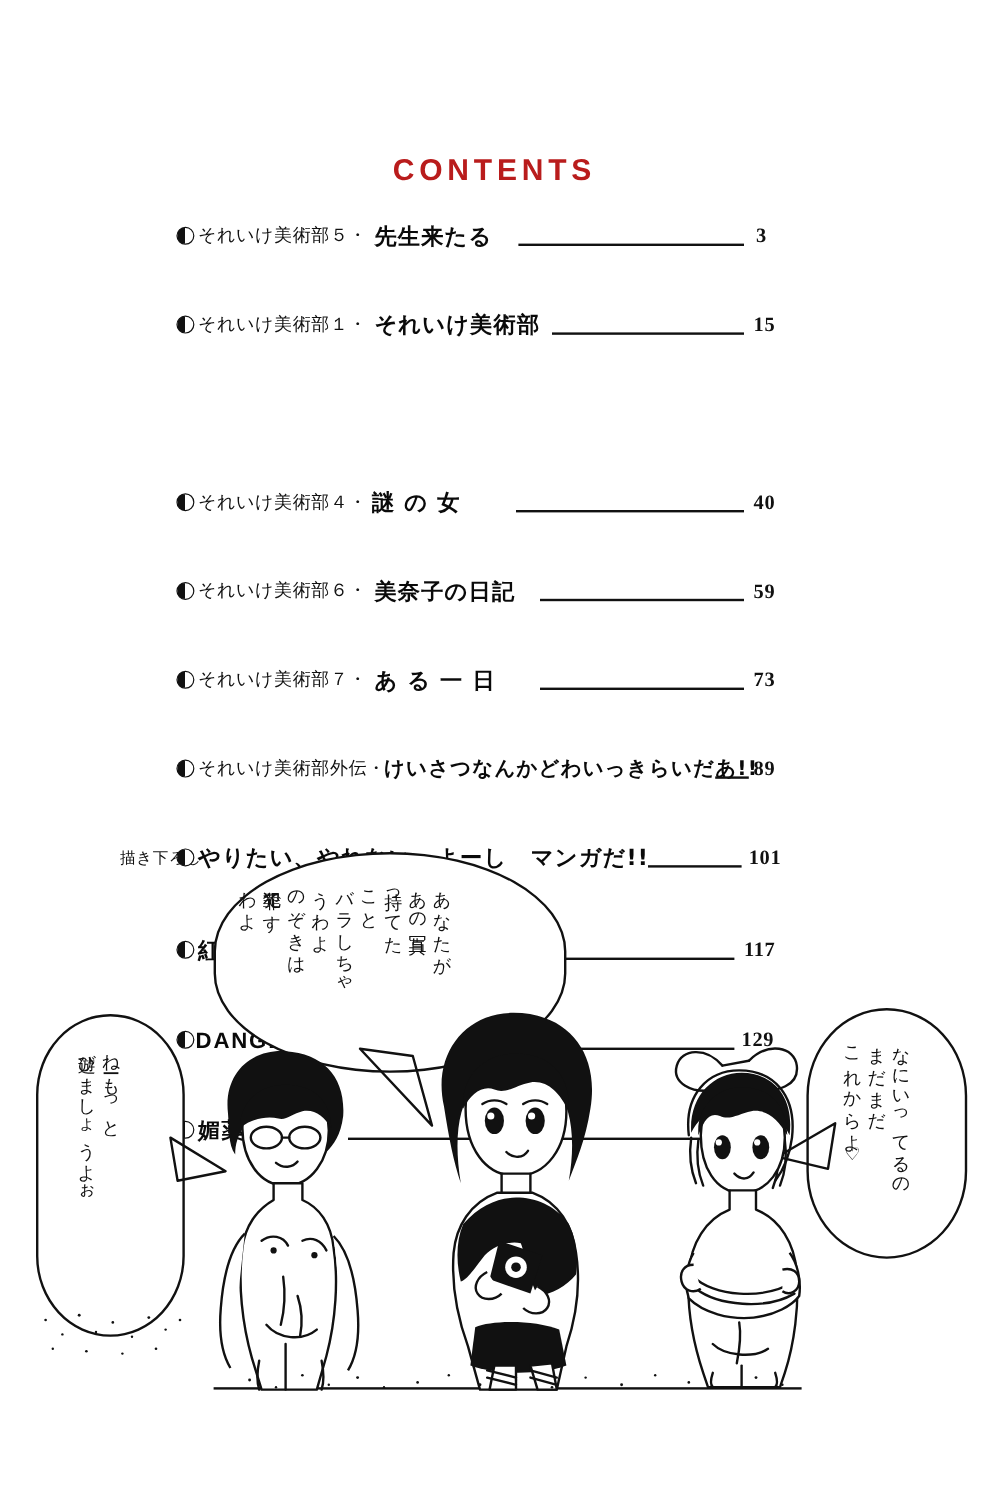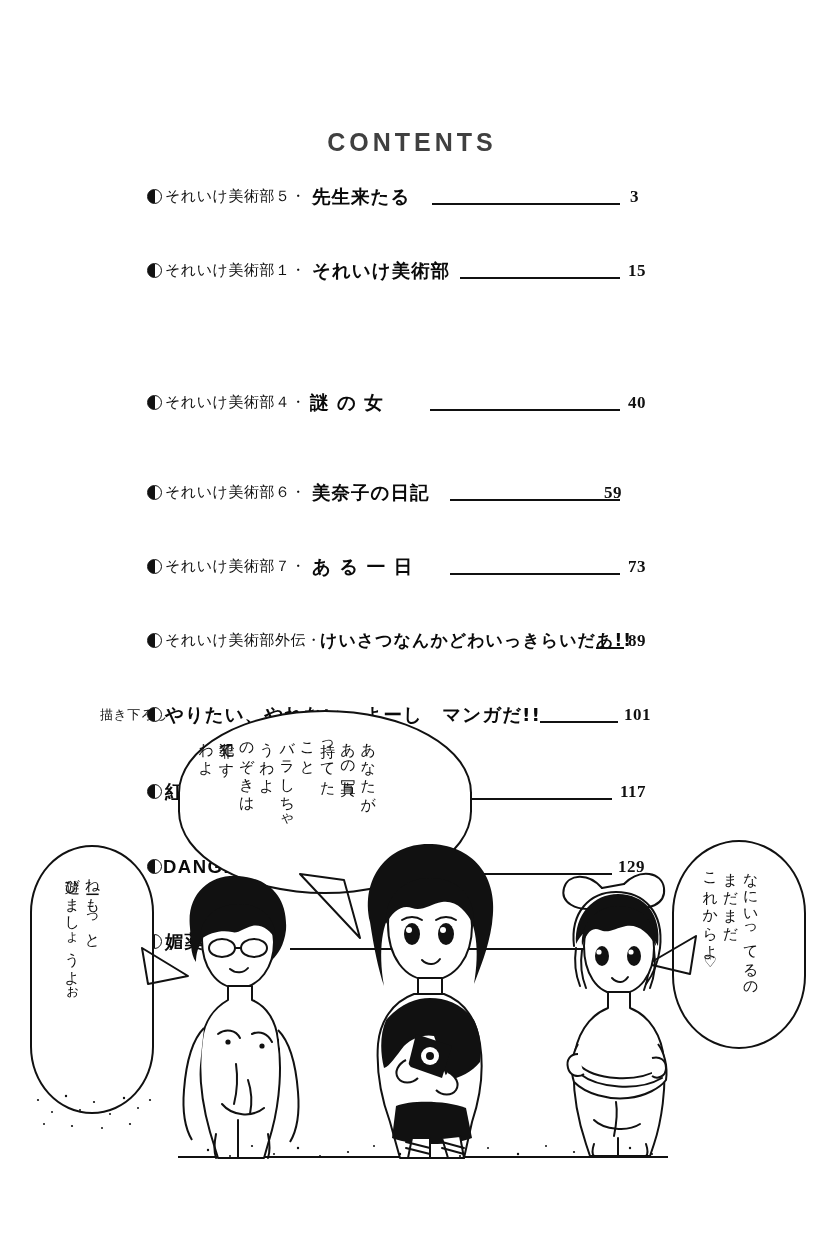--- a/index.html
+++ b/index.html
@@ -20,21 +20,21 @@
   .contents-title {
     position: absolute;
     top: 128px;
     left: 0;
     width: 824px;
     text-align: center;
     font-family: "Liberation Sans", sans-serif;
     font-weight: bold;
     font-size: 25px;
     letter-spacing: 4px;
-    color: #404040;
+    color: #b91c1c;
   }
 
   
   .toc {
     position: absolute;
     top: 178px;
     left: 0;
     width: 824px;
   }
   .toc-row {
@@ -154,34 +154,34 @@
   <div class="toc-row" style="top:37px;">
     <span class="bullet" style="left:147px;"></span>
     <span class="toc-small" style="left:165px;">それいけ美術部１・</span>
     <span class="toc-main" style="left:312px;">それいけ美術部</span>
     <span class="leader" style="left:460px;width:160px;top:25px;"></span>
     <span class="toc-page" style="left:628px;">15</span>
   </div>
 
 
 
-  <div class="toc-row" style="top:132px;">
+  <div class="toc-row" style="top:148px;">
     <span class="bullet" style="left:147px;"></span>
     <span class="toc-small" style="left:165px;">それいけ美術部４・</span>
     <span class="toc-main" style="left:310px;">謎 の 女</span>
     <span class="leader" style="left:430px;width:190px;top:25px;"></span>
     <span class="toc-page" style="left:628px;">40</span>
   </div>
 
   <div class="toc-row" style="top:185px;">
     <span class="bullet" style="left:147px;"></span>
     <span class="toc-small" style="left:165px;">それいけ美術部６・</span>
     <span class="toc-main" style="left:312px;">美奈子の日記</span>
     <span class="leader" style="left:450px;width:170px;top:25px;"></span>
-    <span class="toc-page" style="left:604px;">59</span>
+    <span class="toc-page" style="left:628px;">59</span>
   </div>
 
   <div class="toc-row" style="top:222px;">
     <span class="bullet" style="left:147px;"></span>
     <span class="toc-small" style="left:165px;">それいけ美術部７・</span>
     <span class="toc-main" style="left:312px;">あ る 一 日</span>
     <span class="leader" style="left:450px;width:170px;top:25px;"></span>
     <span class="toc-page" style="left:628px;">73</span>
   </div>
 

